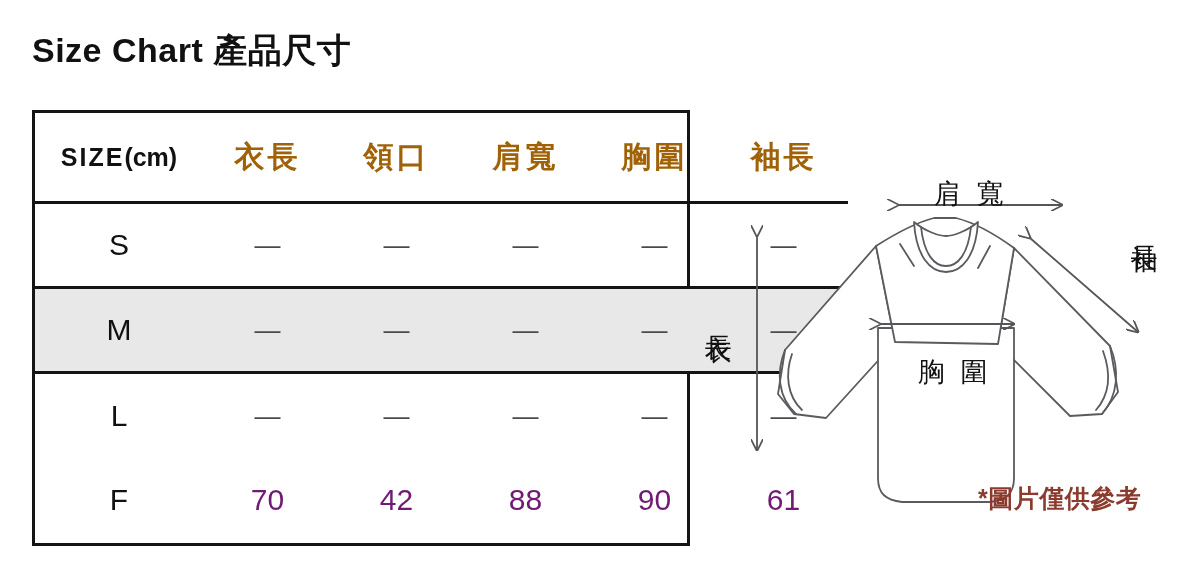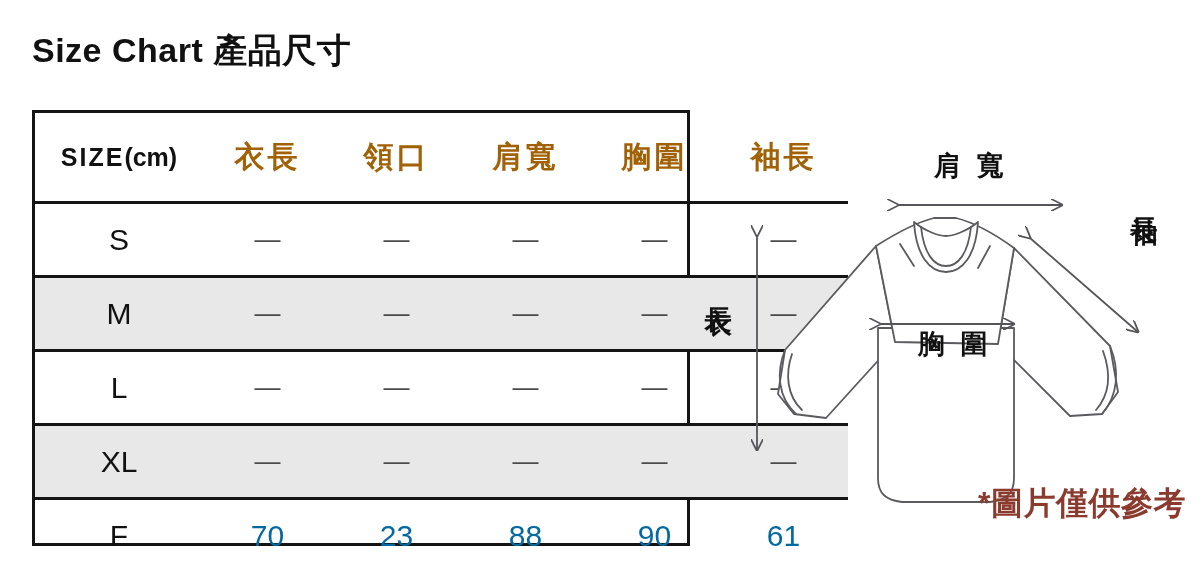--- a/index.html
+++ b/index.html
@@ -88,44 +88,45 @@
     color: #a16207;
   }
   .cell-size {
     font-size: 30px;
     font-weight: 400;
     color: #111;
   }
   .cell-val {
     font-size: 30px;
     font-weight: 400;
-    color: #0369a1;
+    color: #701a75;
   }
   .cell-val.dash {
     color: #4a4a4a;
     font-size: 26px;
   }
 
   
   #diagram {
     position: absolute;
     left: 690px;
     top: 96px;
     width: 510px;
     height: 460px;
   }
   #diagram svg { display: block; }
 
   .dim-label {
     position: absolute;
     font-size: 27px;
-    font-weight: 700;
+    font-weight: 400;
     letter-spacing: 4px;
     color: #111111;
     white-space: nowrap;
+    margin-top: 28px;
   }
   #label-shoulder { left: 244px; top: 52px; }
   #label-sleeve {
     left: 440px;
     top: 100px;
     letter-spacing: 0;
     writing-mode: vertical-rl;
     text-orientation: upright;
     line-height: 1.0;
   }
@@ -136,21 +137,21 @@
     writing-mode: vertical-rl;
     text-orientation: upright;
     line-height: 1.05;
   }
   #label-chest { left: 228px; top: 230px; text-align: center; }
 
   #disclaimer {
     position: absolute;
     left: 978px;
     top: 482px;
-    font-size: 32px;
+    font-size: 25px;
     font-weight: 700;
     letter-spacing: 0.5px;
     color: #8b3a2e;
     white-space: nowrap;
   }
 </style>
 </head>
 <body>
 
 <div id="page-title">Size Chart 產品尺寸</div>
@@ -185,32 +186,24 @@
         <td class="cell-val dash">—</td>
       </tr>
       <tr>
         <td class="cell-size">L</td>
         <td class="cell-val dash">—</td>
         <td class="cell-val dash">—</td>
         <td class="cell-val dash">—</td>
         <td class="cell-val dash">—</td>
         <td class="cell-val dash">—</td>
       </tr>
-      <tr class="shaded rule-top rule-bottom">
-        <td class="cell-size">XL</td>
-        <td class="cell-val dash">—</td>
-        <td class="cell-val dash">—</td>
-        <td class="cell-val dash">—</td>
-        <td class="cell-val dash">—</td>
-        <td class="cell-val dash">—</td>
-      </tr>
       <tr>
         <td class="cell-size">F</td>
         <td class="cell-val">70</td>
-        <td class="cell-val">23</td>
+        <td class="cell-val">42</td>
         <td class="cell-val">88</td>
         <td class="cell-val">90</td>
         <td class="cell-val">61</td>
       </tr>
     </tbody>
   </table>
 </div>
 
 <div id="diagram">
 

